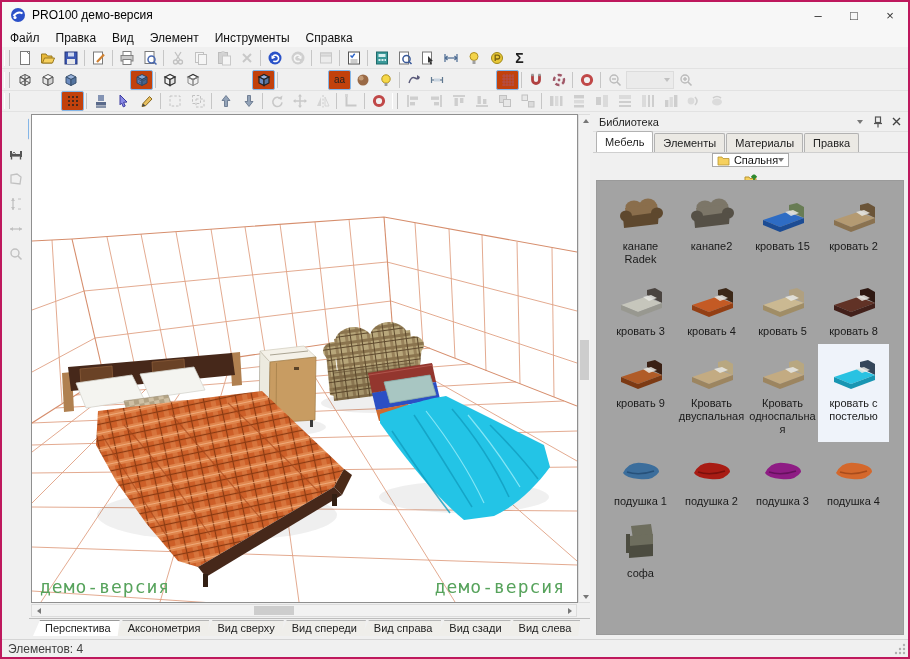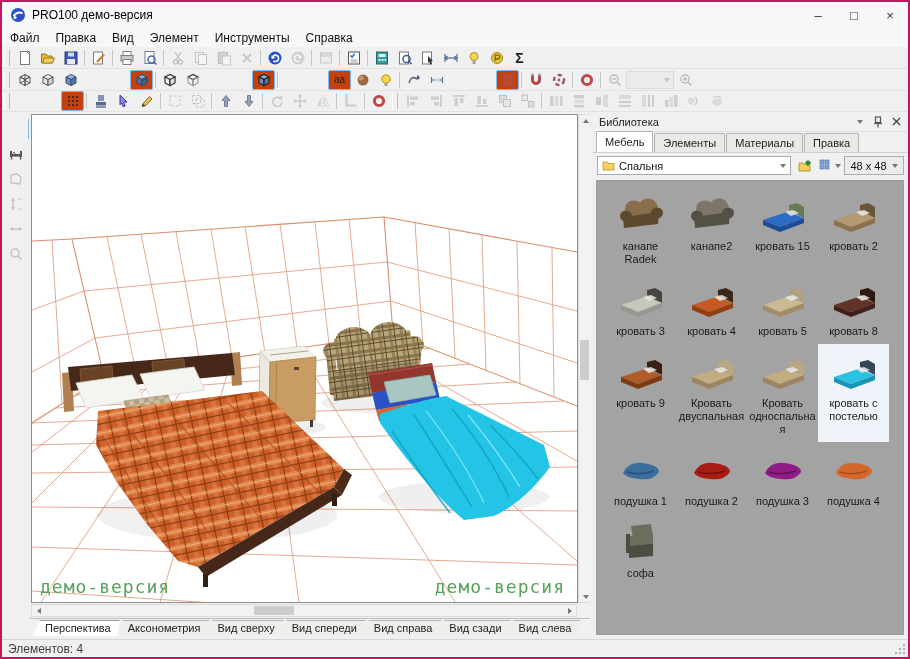--- a/index.html
+++ b/index.html
@@ -64,21 +64,21 @@
 
   
   .library{left:591px;top:110px;width:315px;height:527px;background:#f0f0f0;}
   .lib-header{position:absolute;left:0;top:0;width:100%;height:19px;display:flex;align-items:center;border-bottom:1px solid #e0e0e0;}
   .lib-title{margin-left:6px;font-size:11px;color:#222;}
   .lib-hbtns{margin-left:auto;display:flex;align-items:center;gap:2px;margin-right:4px;}
   .hb{width:16px;height:15px;display:flex;align-items:center;justify-content:center;}
   .lib-tabs{position:absolute;left:0;top:19px;width:100%;height:21px;display:flex;align-items:flex-end;padding-left:3px;box-sizing:border-box;}
   .ltab{height:18px;line-height:18px;padding:0 8px;font-size:11px;background:#ebe9e4;border:1px solid #b2b2b2;border-bottom:none;border-radius:2px 2px 0 0;margin-right:1px;color:#222;position:relative;}
   .ltab.active{background:#fff;height:20px;line-height:20px;z-index:2;}
-  .lib-path{position:absolute;left:0;top:40px;width:100%;height:26px;display:flex;align-items:center;padding:0 4px;box-sizing:border-box;gap:3px;border-top:1px solid #cfcfcf;background:#f0f0f0;}
+  .lib-path{position:absolute;left:0;top:40px;width:100%;height:26px;display:flex;align-items:center;padding:0 4px;box-sizing:border-box;gap:3px;border-top:1px solid #cfcfcf;background:#f0f0f0;flex-direction:column;}
   .combo{flex:1;height:19px;background:#fff;border:1px solid #a9a9a9;display:flex;align-items:center;font-size:11px;box-sizing:border-box;}
   .combo .txt{margin-left:4px;}
   .combo .car{margin-left:auto;margin-right:4px;}
   .pbtn{width:22px;height:20px;display:flex;align-items:center;justify-content:center;flex:0 0 auto;}
   .size-combo{width:60px;height:19px;background:#ececec;border:1px solid #adadad;display:flex;align-items:center;justify-content:center;font-size:11px;gap:5px;box-sizing:border-box;flex:0 0 auto;}
   .lib-list{position:absolute;left:3px;top:68px;width:308px;height:455px;background:#a3a3a3;border:1px solid #9a9a9a;box-sizing:border-box;overflow:hidden;}
   .lib-grid{display:grid;grid-template-columns:repeat(4,71px);padding:6px 0 0 8px;}
   .lib-item{display:flex;flex-direction:column;align-items:center;padding:3px 1px 6px 1px;}
   .lib-item.selected{background:#eff3fa;}
   .lib-item .lbl{font-size:11px;line-height:13px;text-align:center;color:#1a1a1a;margin-top:2px;word-wrap:break-word;max-width:69px;}

